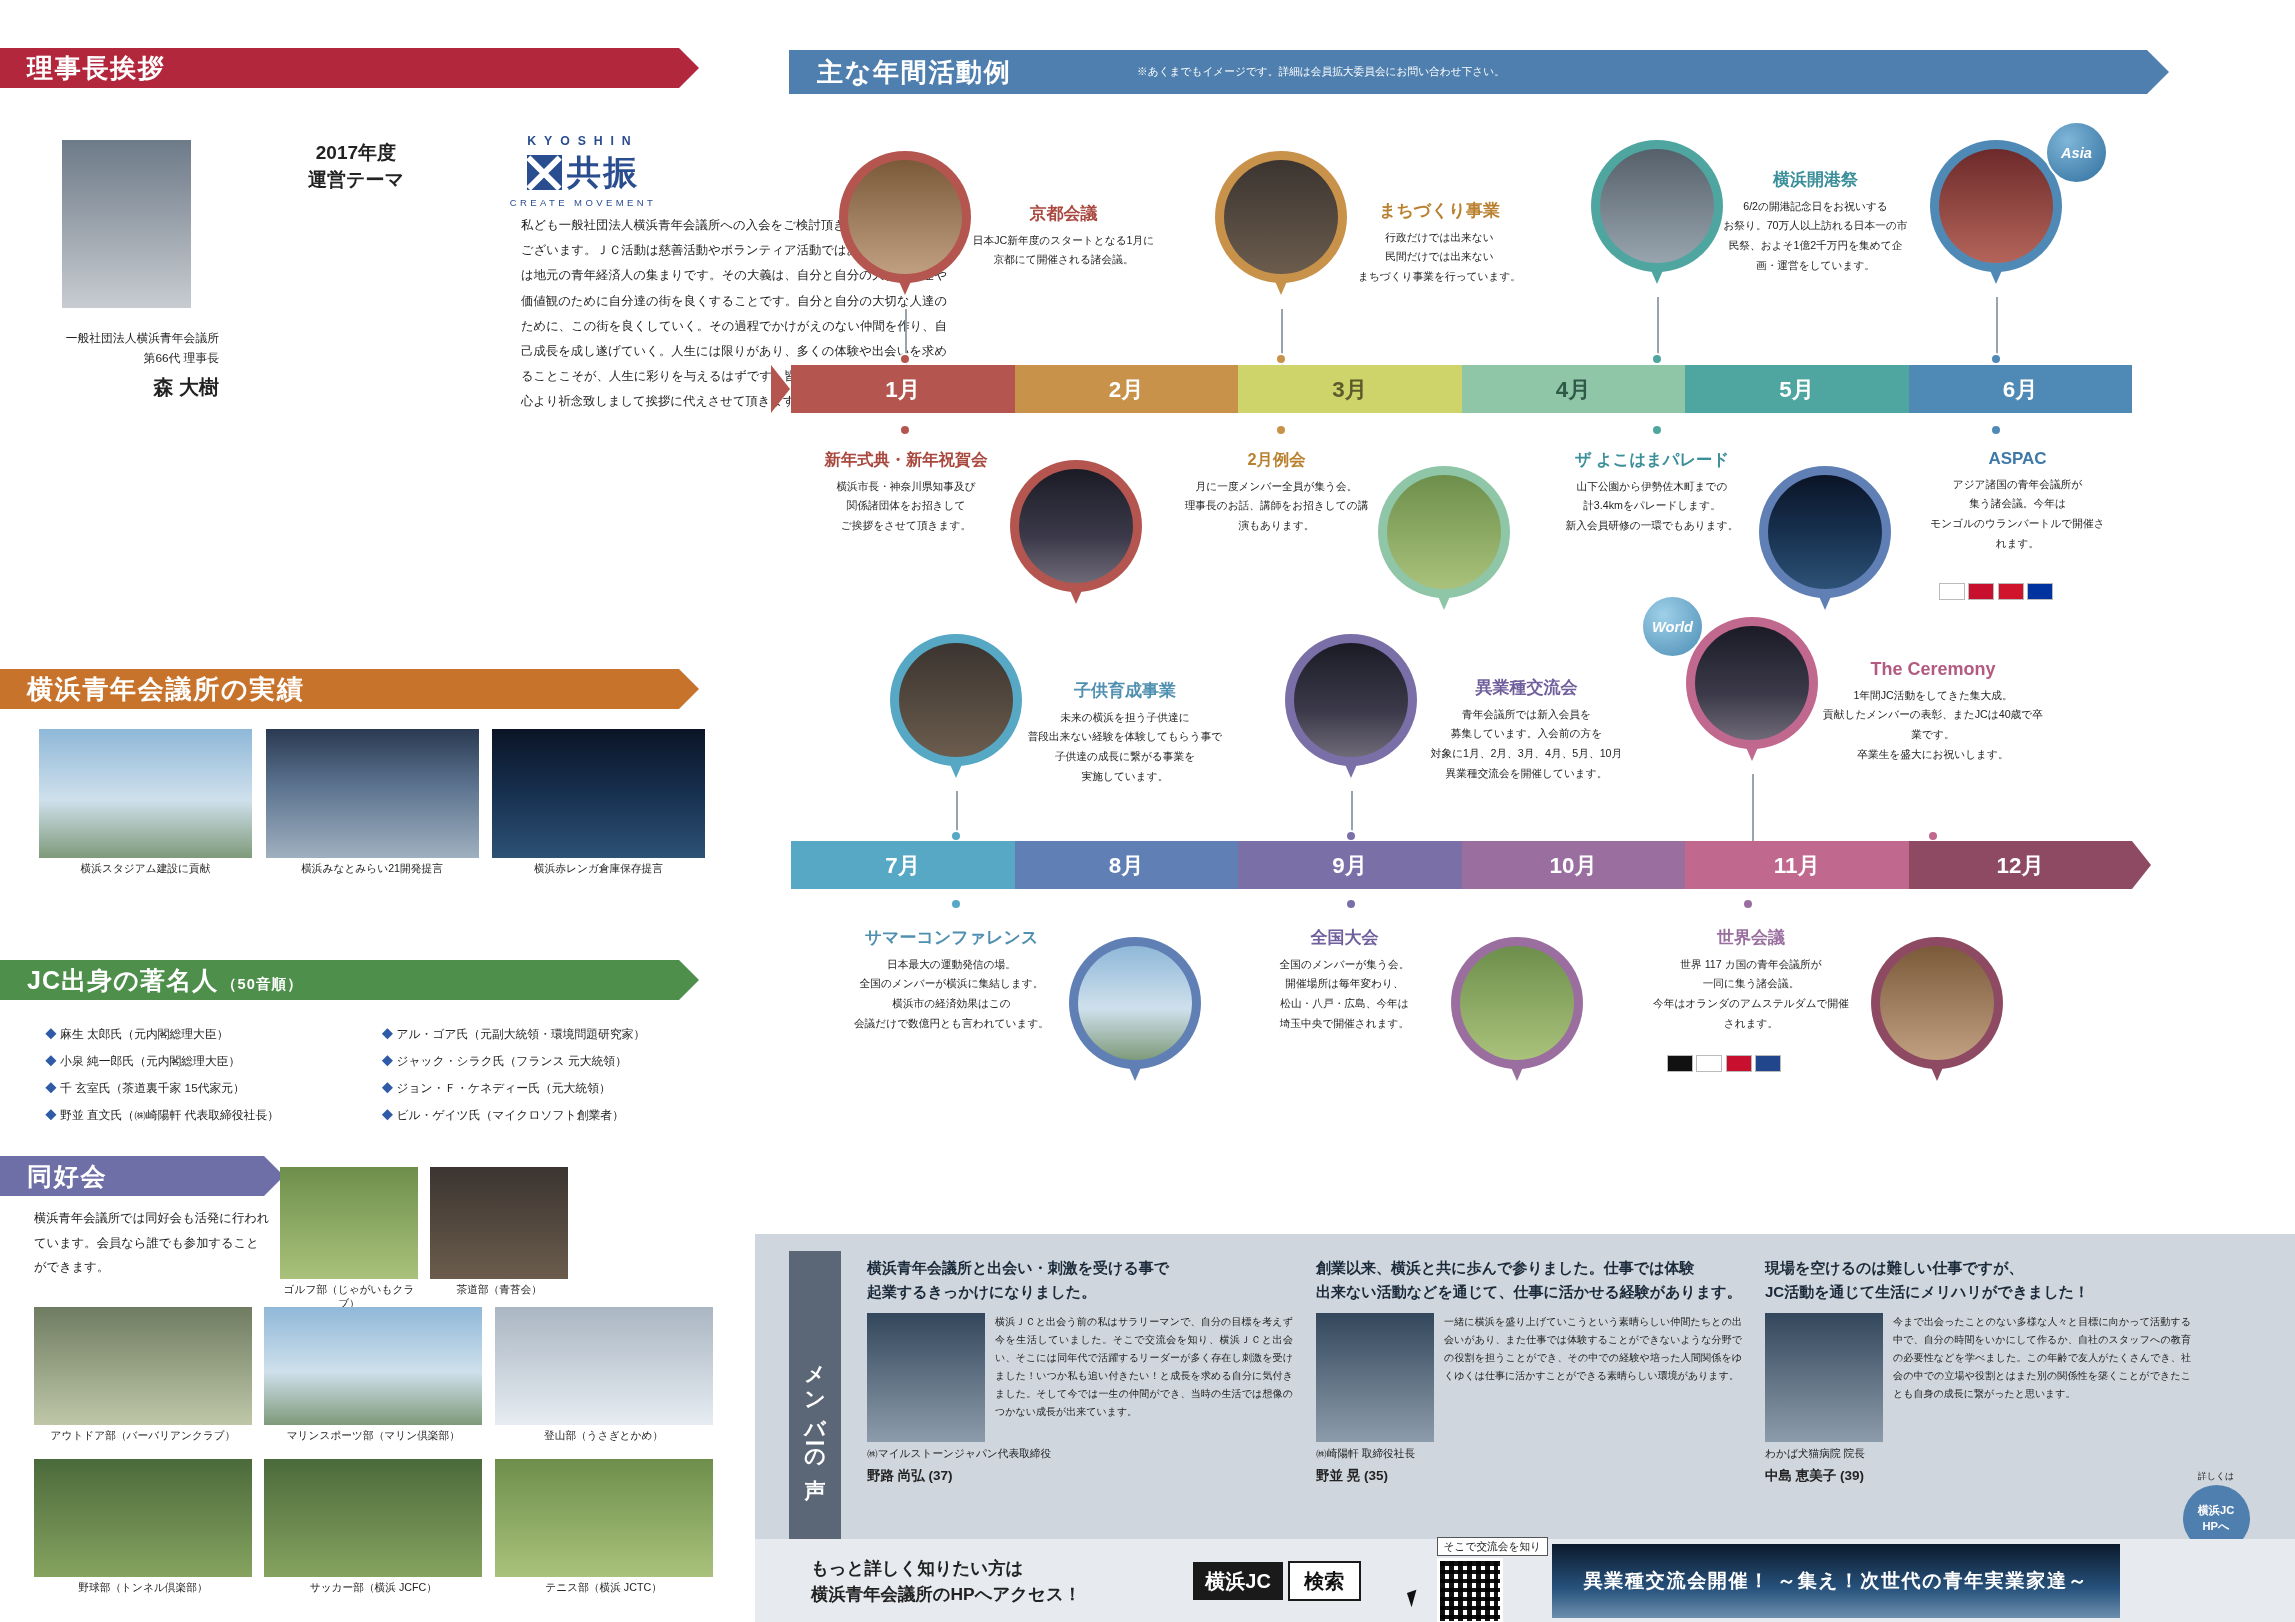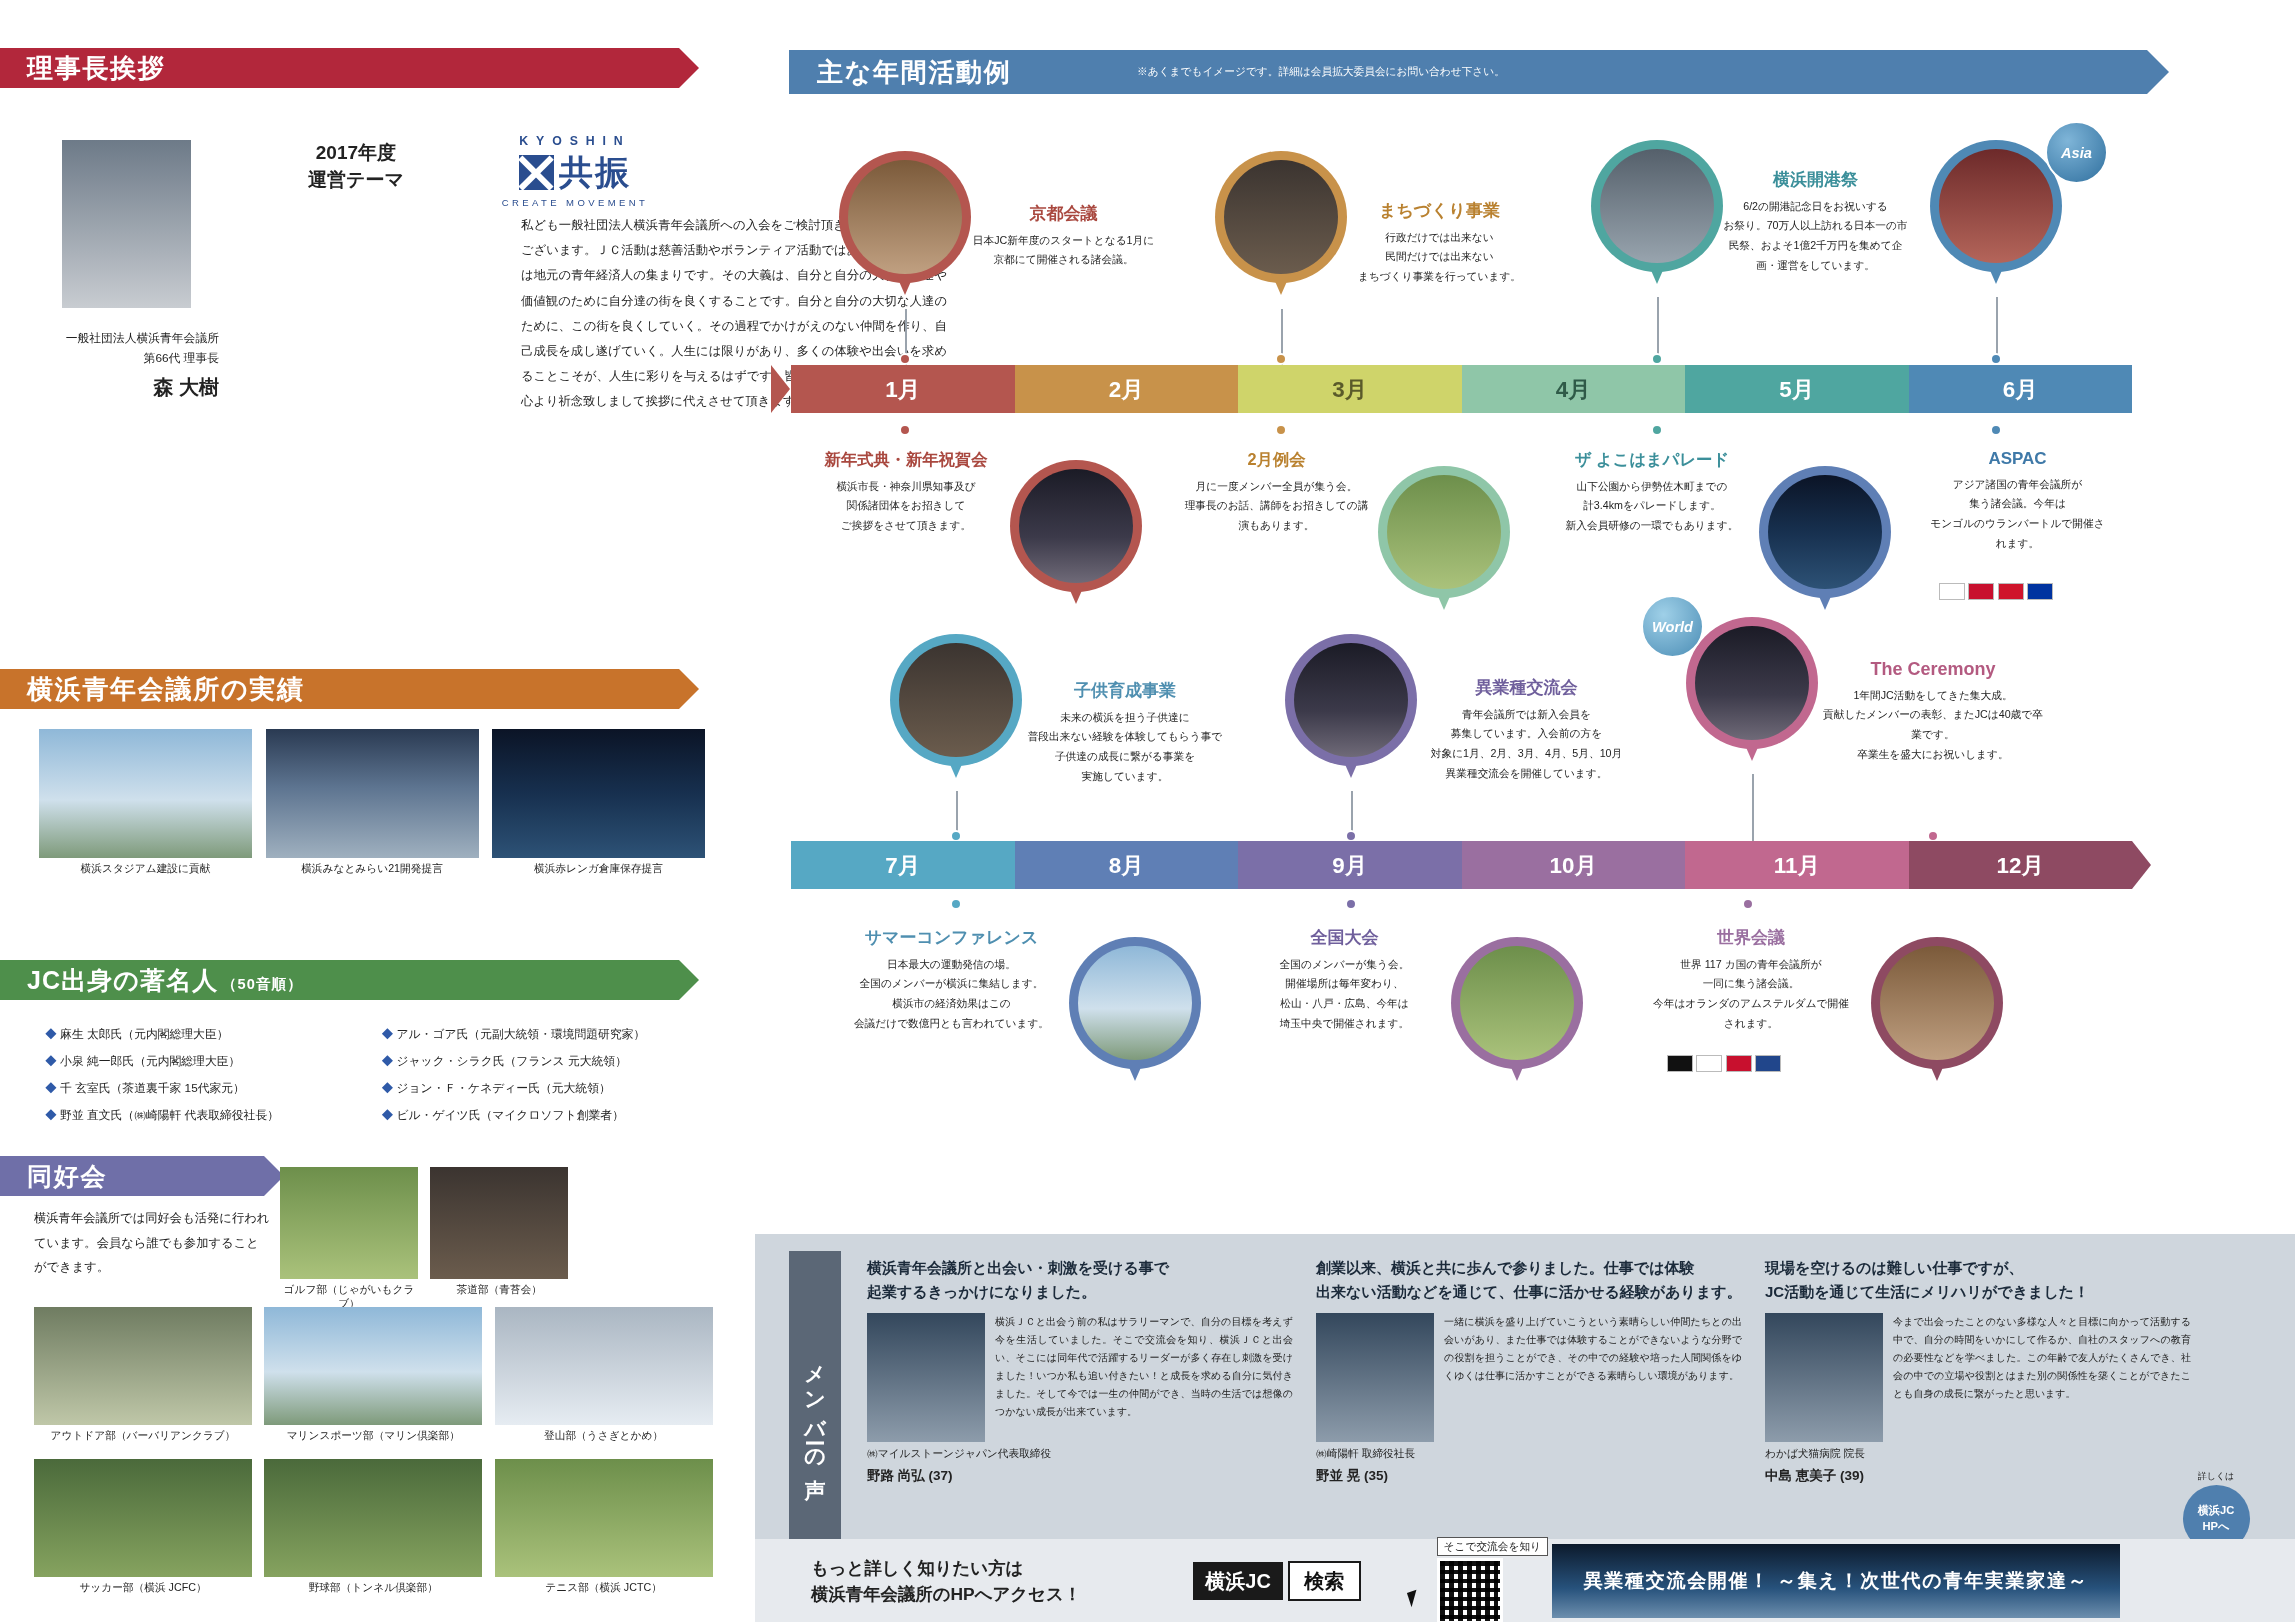--- a/index.html
+++ b/index.html
@@ -50,21 +50,21 @@
   #b4:after { border-left:20px solid #6f6fa8; }
 
   .ribbon .label { position:absolute; left:27px; top:50%; transform:translateY(-50%); color:#fff; font-weight:bold; }
 
   .chair-photo { position:absolute; left:62px; top:140px; width:129px; height:168px; background:linear-gradient(#6d7a88,#c8ccd1); }
   .chair-meta { position:absolute; left:34px; top:320px; width:185px; text-align:right; font-size:11.8px; line-height:1.7;margin-top:8px; }
   .chair-name { font-size:20px; font-weight:bold; margin-top:2.2px; }
 
   .theme-box { position:absolute; left:241px; top:140px; width:466px; }
   .theme-year { position:absolute; left:67px; top:0; font-size:19px; font-weight:bold; line-height:1.4; text-align:center; }
-  .logo-wrap { position:absolute; left:216px; top:-5.6px; width:236px; text-align:center; }
+  .logo-wrap { position:absolute; left:224px; top:-5.6px; width:236px; text-align:center; }
   .logo-kyoshin { letter-spacing:7.9px; font-size:12.3px; color:#2a4d8f; font-weight:bold; }
   .logo-main { display:flex; align-items:center; justify-content:center; gap:5.6px; margin-top:1.1px; }
   .logo-mark { width:35px; height:35px; background:#2a4d8f; position:relative; }
   .logo-mark:before, .logo-mark:after { content:""; position:absolute; left:50%; top:50%; width:44px; height:5.6px; background:#fff; transform:translate(-50%,-50%) rotate(45deg); }
   .logo-mark:after { transform:translate(-50%,-50%) rotate(-45deg); }
   .logo-text { font-size:34px; font-weight:bold; color:#2a4d8f; letter-spacing:2.2px; }
   .logo-sub { font-size:9.5px; letter-spacing:3.4px; color:#2a4d8f; margin-top:1.1px; }
 
   .greet-body { position:absolute; left:280px; top:73px; width:426px; font-size:12.3px; line-height:2.05; text-align:justify; }
 
@@ -269,25 +269,25 @@
       </div>
       <div class="item">
         <div class="photo snow"></div>
         <div class="cap">登山部（うさぎとかめ）</div>
       </div>
     </div>
 
     <div class="club-grid3">
       <div class="item">
         <div class="photo field"></div>
+        <div class="cap">野球部（トンネル倶楽部）</div>
+      </div>
+      <div class="item">
+        <div class="photo field"></div>
         <div class="cap">サッカー部（横浜 JCFC）</div>
-      </div>
-      <div class="item">
-        <div class="photo field"></div>
-        <div class="cap">野球部（トンネル倶楽部）</div>
       </div>
       <div class="item">
         <div class="photo green"></div>
         <div class="cap">テニス部（横浜 JCTC）</div>
       </div>
     </div>
   </div>
 
   <div class="right">
 

